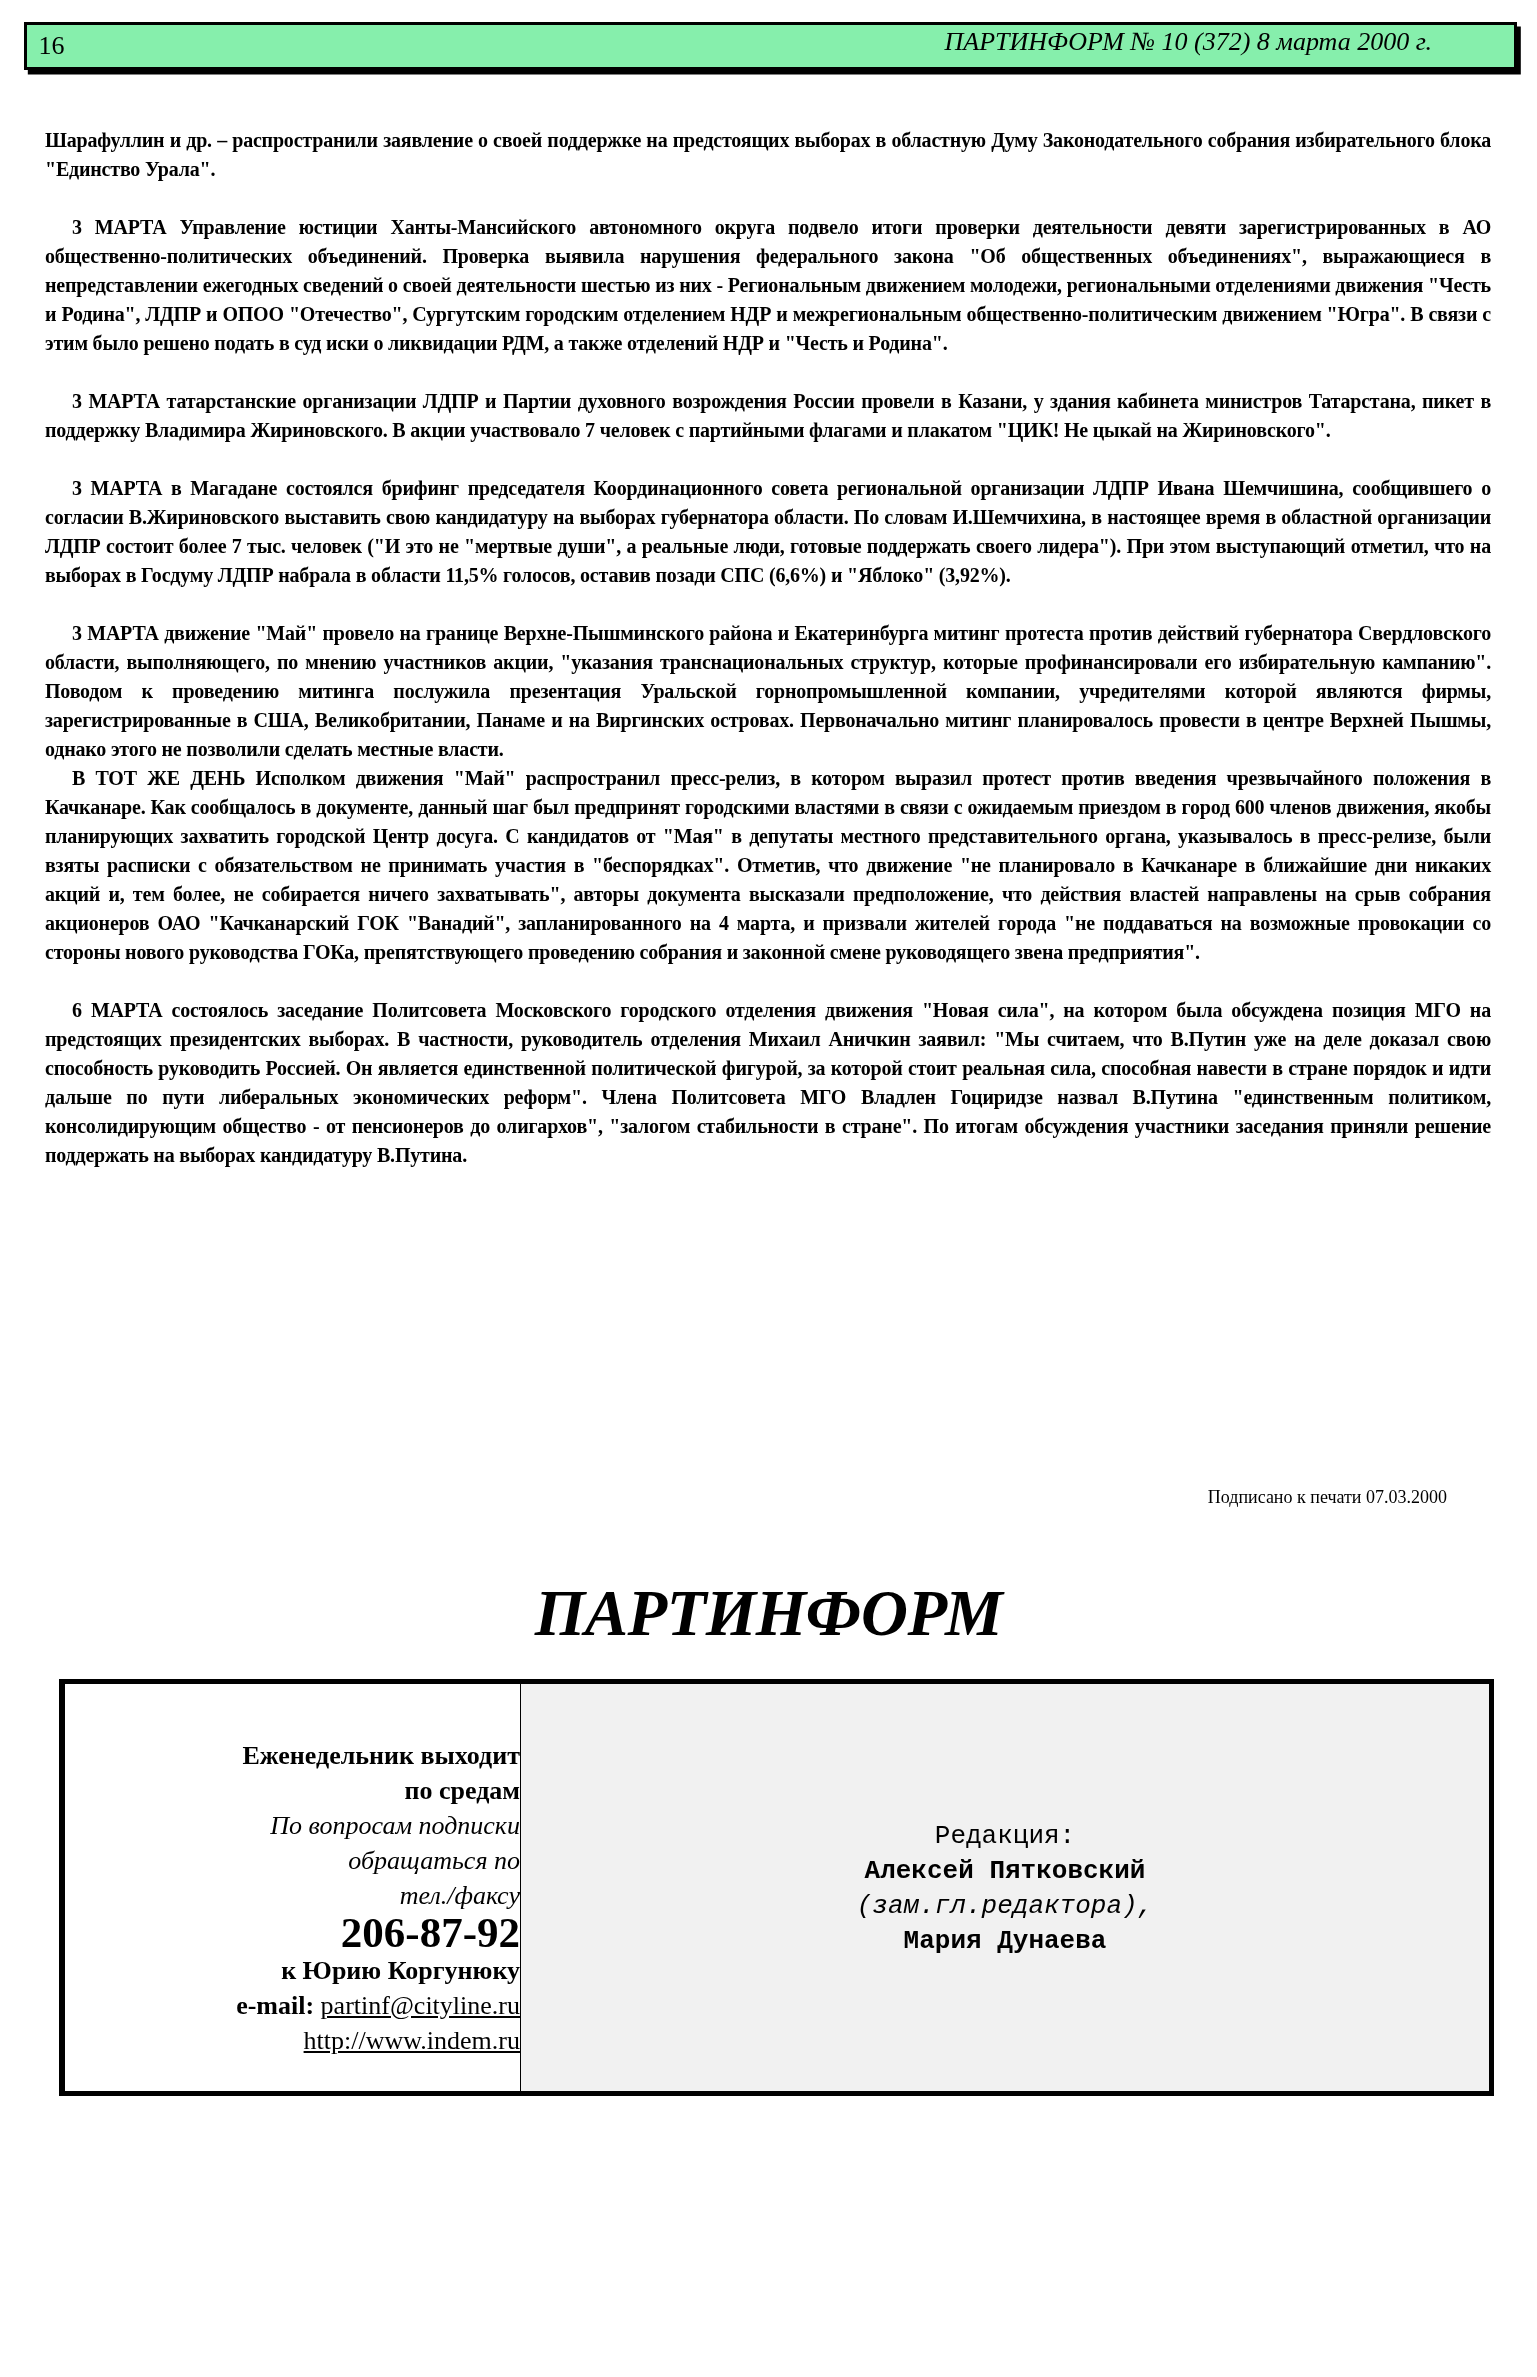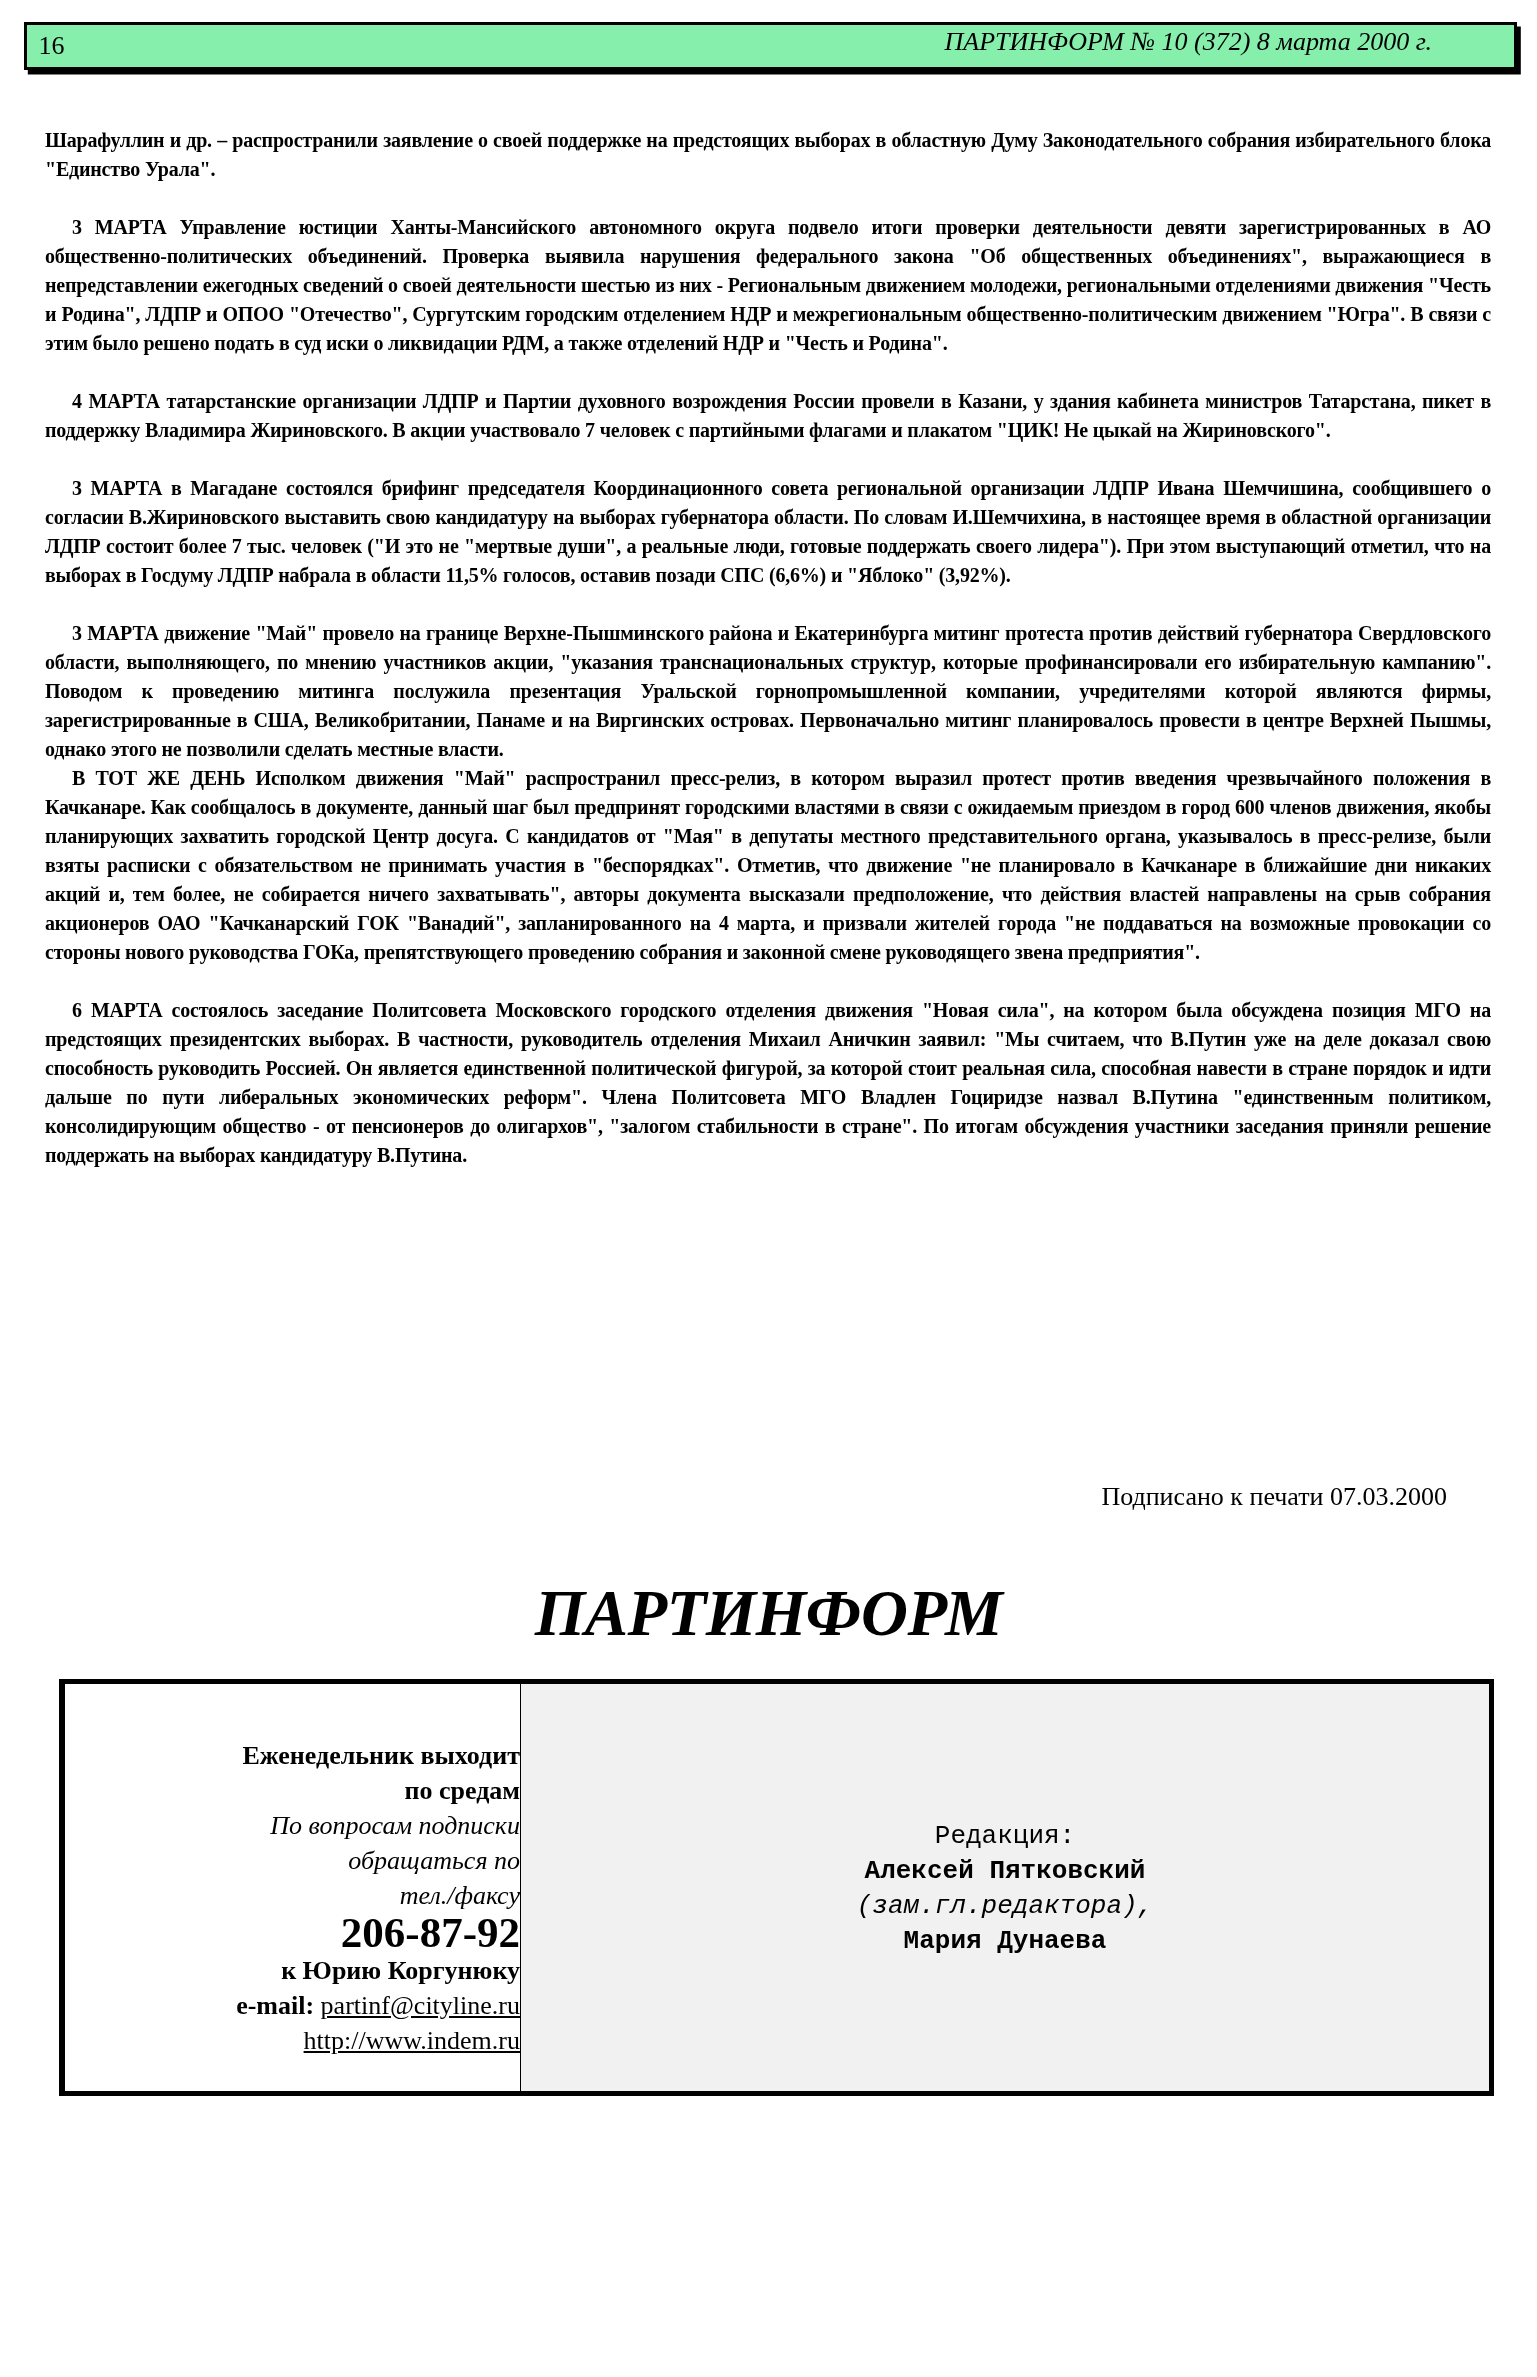--- a/index.html
+++ b/index.html
@@ -21,21 +21,21 @@
   }
   .body-text {
     position: absolute; left: 45px; width: 1446px; top: 126px;
     font-size: 20px; line-height: 29px; font-weight: bold;
     text-align: justify; letter-spacing: -0.2px;
   }
   .body-text p { margin: 0 0 29px 0; text-indent: 27px; }
   .body-text p.first { text-indent: 0; }
   .body-text p.tight { margin-bottom: 0; }
   .signed {
-    position: absolute; top: 1481px; right: 90px; font-size: 26px; line-height: 32px;
+    position: absolute; top: 1481px; right: 90px; font-size: 18px; line-height: 32px;
   }
   .masthead {
     position: absolute; top: 1581px; left: 0; width: 1537px; text-align: center;
     font-size: 65px; line-height: 64px; font-style: italic; font-weight: bold;
     letter-spacing: -0.6px;
   }
   .info-box {
     position: absolute; left: 59px; top: 1679px; width: 1425px; height: 407px;
     border: 5.1px solid #000; display: flex; background: #f1f1f1;
   }
@@ -57,21 +57,21 @@
 <body>
 
 <div class="header-box">
   <span class="header-page">16</span>
   <span class="header-title">ПАРТИНФОРМ № 10 (372) 8 марта 2000 г.</span>
 </div>
 
 <div class="body-text">
   <p class="first">Шарафуллин и др. – распространили заявление о своей поддержке на предстоящих выборах в областную Думу Законодательного собрания избирательного блока "Единство Урала".</p>
   <p>3 МАРТА Управление юстиции Ханты-Мансийского автономного округа подвело итоги проверки деятельности девяти зарегистрированных в АО общественно-политических объединений. Проверка выявила нарушения федерального закона "Об общественных объединениях", выражающиеся в непредставлении ежегодных сведений о своей деятельности шестью из них - Региональным движением молодежи, региональными отделениями движения "Честь и Родина", ЛДПР и ОПОО "Отечество", Сургутским городским отделением НДР и межрегиональным общественно-политическим движением "Югра". В связи с этим было решено подать в суд иски о ликвидации РДМ, а также отделений НДР и "Честь и Родина".</p>
-  <p>4 МАРТА татарстанские организации ЛДПР и Партии духовного возрождения России провели в Казани, у здания кабинета министров Татарстана, пикет в поддержку Владимира Жириновского. В акции участвовало 7 человек с партийными флагами и плакатом "ЦИК! Не цыкай на Жириновского".</p>
+  <p>3 МАРТА татарстанские организации ЛДПР и Партии духовного возрождения России провели в Казани, у здания кабинета министров Татарстана, пикет в поддержку Владимира Жириновского. В акции участвовало 7 человек с партийными флагами и плакатом "ЦИК! Не цыкай на Жириновского".</p>
   <p>3 МАРТА в Магадане состоялся брифинг председателя Координационного совета региональной организации ЛДПР Ивана Шемчишина, сообщившего о согласии В.Жириновского выставить свою кандидатуру на выборах губернатора области. По словам И.Шемчихина, в настоящее время в областной организации ЛДПР состоит более 7 тыс. человек ("И это не "мертвые души", а реальные люди, готовые поддержать своего лидера"). При этом выступающий отметил, что на выборах в Госдуму ЛДПР набрала в области 11,5% голосов, оставив позади СПС (6,6%) и "Яблоко" (3,92%).</p>
   <p class="tight">3 МАРТА движение "Май" провело на границе Верхне-Пышминского района и Екатеринбурга митинг протеста против действий губернатора Свердловского области, выполняющего, по мнению участников акции, "указания транснациональных структур, которые профинансировали его избирательную кампанию". Поводом к проведению митинга послужила презентация Уральской горнопромышленной компании, учредителями которой являются фирмы, зарегистрированные в США, Великобритании, Панаме и на Виргинских островах. Первоначально митинг планировалось провести в центре Верхней Пышмы, однако этого не позволили сделать местные власти.</p>
   <p>В ТОТ ЖЕ ДЕНЬ Исполком движения "Май" распространил пресс-релиз, в котором выразил протест против введения чрезвычайного положения в Качканаре. Как сообщалось в документе, данный шаг был предпринят городскими властями в связи с ожидаемым приездом в город 600 членов движения, якобы планирующих захватить городской Центр досуга. С кандидатов от "Мая" в депутаты местного представительного органа, указывалось в пресс-релизе, были взяты расписки с обязательством не принимать участия в "беспорядках". Отметив, что движение "не планировало в Качканаре в ближайшие дни никаких акций и, тем более, не собирается ничего захватывать", авторы документа высказали предположение, что действия властей направлены на срыв собрания акционеров ОАО "Качканарский ГОК "Ванадий", запланированного на 4 марта, и призвали жителей города "не поддаваться на возможные провокации со стороны нового руководства ГОКа, препятствующего проведению собрания и законной смене руководящего звена предприятия".</p>
   <p>6 МАРТА состоялось заседание Политсовета Московского городского отделения движения "Новая сила", на котором была обсуждена позиция МГО на предстоящих президентских выборах. В частности, руководитель отделения Михаил Аничкин заявил: "Мы считаем, что В.Путин уже на деле доказал свою способность руководить Россией. Он является единственной политической фигурой, за которой стоит реальная сила, способная навести в стране порядок и идти дальше по пути либеральных экономических реформ". Члена Политсовета МГО Владлен Гоциридзе назвал В.Путина "единственным политиком, консолидирующим общество - от пенсионеров до олигархов", "залогом стабильности в стране". По итогам обсуждения участники заседания приняли решение поддержать на выборах кандидатуру В.Путина.</p>
 </div>
 
 <div class="signed">Подписано к печати  07.03.2000</div>
 
 <div class="masthead">ПАРТИНФОРМ</div>
 

